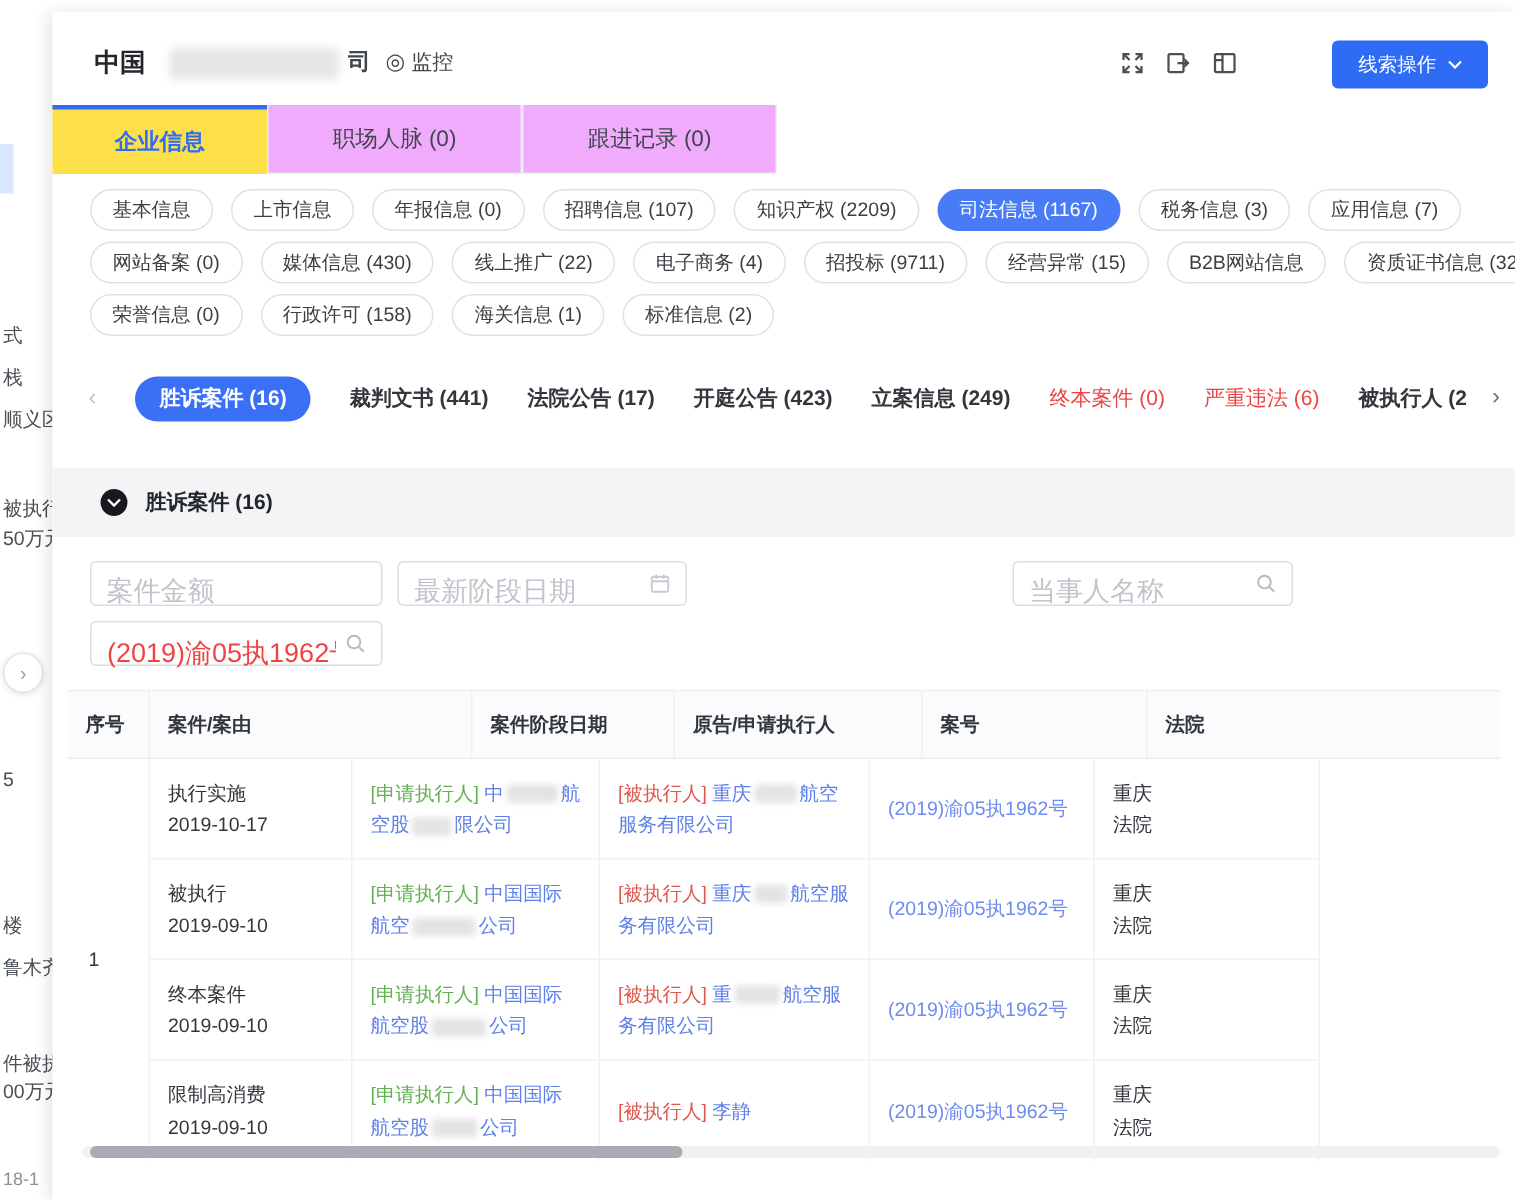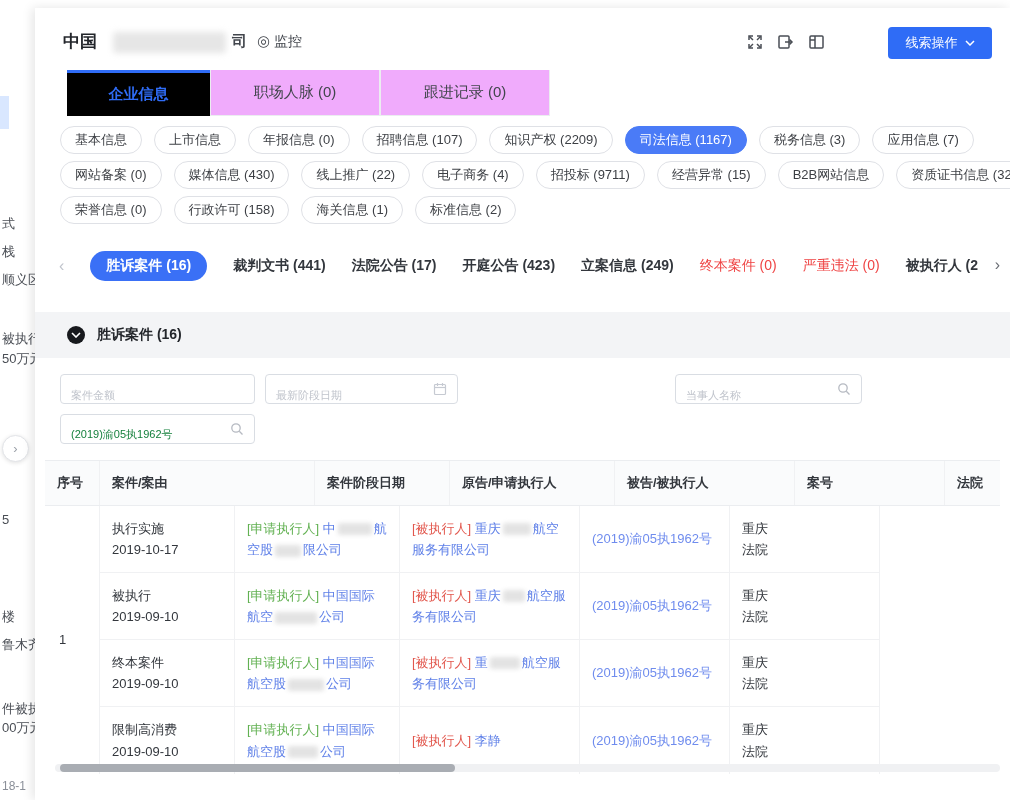--- a/index.html
+++ b/index.html
@@ -30,22 +30,22 @@
   .hd-icons { position:absolute; right:185px; top:26px; display:flex; gap:14px; align-items:center; }
   .hd-icons svg { display:block; }
   .hd-btn { position:absolute; right:18px; top:19px; width:104px; height:32px; background:#2f6cf6;
     color:#fff; border:none; border-radius:4px; font-size:13px; display:flex; align-items:center;
     justify-content:center; gap:7px; cursor:pointer; font-family:inherit; }
 
   
   .tabs { position:absolute; left:0; top:62px; height:46px; display:flex; }
   .tab { width:170px; height:46px; background:#f0abfc; border:1px solid #ebedf0; border-top:none;
     display:flex; align-items:center; justify-content:center; font-size:15px; color:#41454c; }
-  .tab.active { width:143px; background:#000000; border:none; border-top:3px solid #2f6cf6;
-    color:#2f6cf6; font-weight:bold;margin-left:32px; }
+  .tab.active { width:143px; background:#fde047; border:none; border-top:3px solid #2f6cf6;
+    color:#2f6cf6; font-weight:bold; }
 
   
   .chip-row { position:absolute; left:25px; display:flex; gap:12px; }
   .chip { height:28px; padding:0 14px; border-radius:14px; border:1px solid #dfe1e6; background:#fff;
     font-size:13px; color:#3c3f44; display:flex; align-items:center; white-space:nowrap;
     cursor:pointer; font-family:inherit; }
   .chip.active { background:#4a7bf7; border-color:#4a7bf7; color:#fff; }
 
   
   .subtabs { position:absolute; left:0; top:240px; width:975px; height:36px; display:flex;
@@ -60,21 +60,21 @@
   
   .section { position:absolute; left:0; top:304px; width:975px; height:46px; background:#f3f4f6;
     display:flex; align-items:center; padding-left:32px; gap:12px; }
   .sec-ico { width:18px; height:18px; border-radius:50%; background:#17191d; display:flex;
     align-items:center; justify-content:center; }
   .sec-title { font-size:14px; font-weight:bold; color:#23262b; }
 
   
   .f-input { position:absolute; height:30px; border:1px solid #d9dde3; border-radius:4px; background:#fff;
     display:flex; align-items:center; padding:0 10px; gap:6px; }
-  .f-input input { border:none; outline:none; flex:1; min-width:0; font-size:11px; color:#15803d;
+  .f-input input { border:none; outline:none; flex:1; min-width:0; font-size:18px; color:#ef4444;
     background:transparent; font-family:inherit;margin-top:11px; }
   .f-input input::placeholder { color:#c0c4cc; }
   .f-ico { flex:0 0 auto; display:flex; }
 
   
   .table-clip { position:absolute; left:10px; top:452px; width:955px; height:314px; overflow:hidden; }
   .tbl { width:1050px; font-size:13px; color:#33373d; border-top:1px solid #ebedf0; }
   .thead { display:flex; height:45px; background:#fafbfc; border-bottom:1px solid #ebedf0; }
   .th { display:flex; align-items:center; padding:0 12px; font-weight:bold; border-right:1px solid #f0f1f3; }
   .c0{width:55px;} .c1{width:215px;} .c2{width:135px;} .c3{width:165px;}
@@ -196,21 +196,21 @@
     </div>
 
     <div class="subtabs">
       <span class="st-arrow">‹</span>
       <button class="st pill">胜诉案件 (16)</button>
       <button class="st">裁判文书 (441)</button>
       <button class="st">法院公告 (17)</button>
       <button class="st">开庭公告 (423)</button>
       <button class="st">立案信息 (249)</button>
       <button class="st disabled">终本案件 (0)</button>
-      <button class="st disabled">严重违法 (0)</button>
+      <button class="st disabled">严重违法 (6)</button>
       <button class="st">被执行人 (2</button>
       <span class="st-arrow right">›</span>
     </div>
 
     <div class="section">
       <span class="sec-ico">
           <svg width="10" height="6" viewBox="0 0 10 6" fill="none" stroke="#fff" stroke-width="1.6">
             <path d="M1 1 L5 5 L9 1"></path>
           </svg>
         </span>
@@ -250,21 +250,20 @@
         </span>
     </div>
 
     <div class="table-clip">
       <div class="tbl">
         <div class="thead">
           <div class="th c0">序号</div>
           <div class="th c1">案件/案由</div>
           <div class="th c2">案件阶段日期</div>
           <div class="th c3">原告/申请执行人</div>
-          <div class="th c4">被告/被执行人</div>
           <div class="th c5">案号</div>
           <div class="th c6">法院</div>
         </div>
 
         <div class="tbody-row">
           <div class="td c0 span idx">1</div>
           <div class="subrows">
 
             <div class="subrow">
               <div class="td c2">

